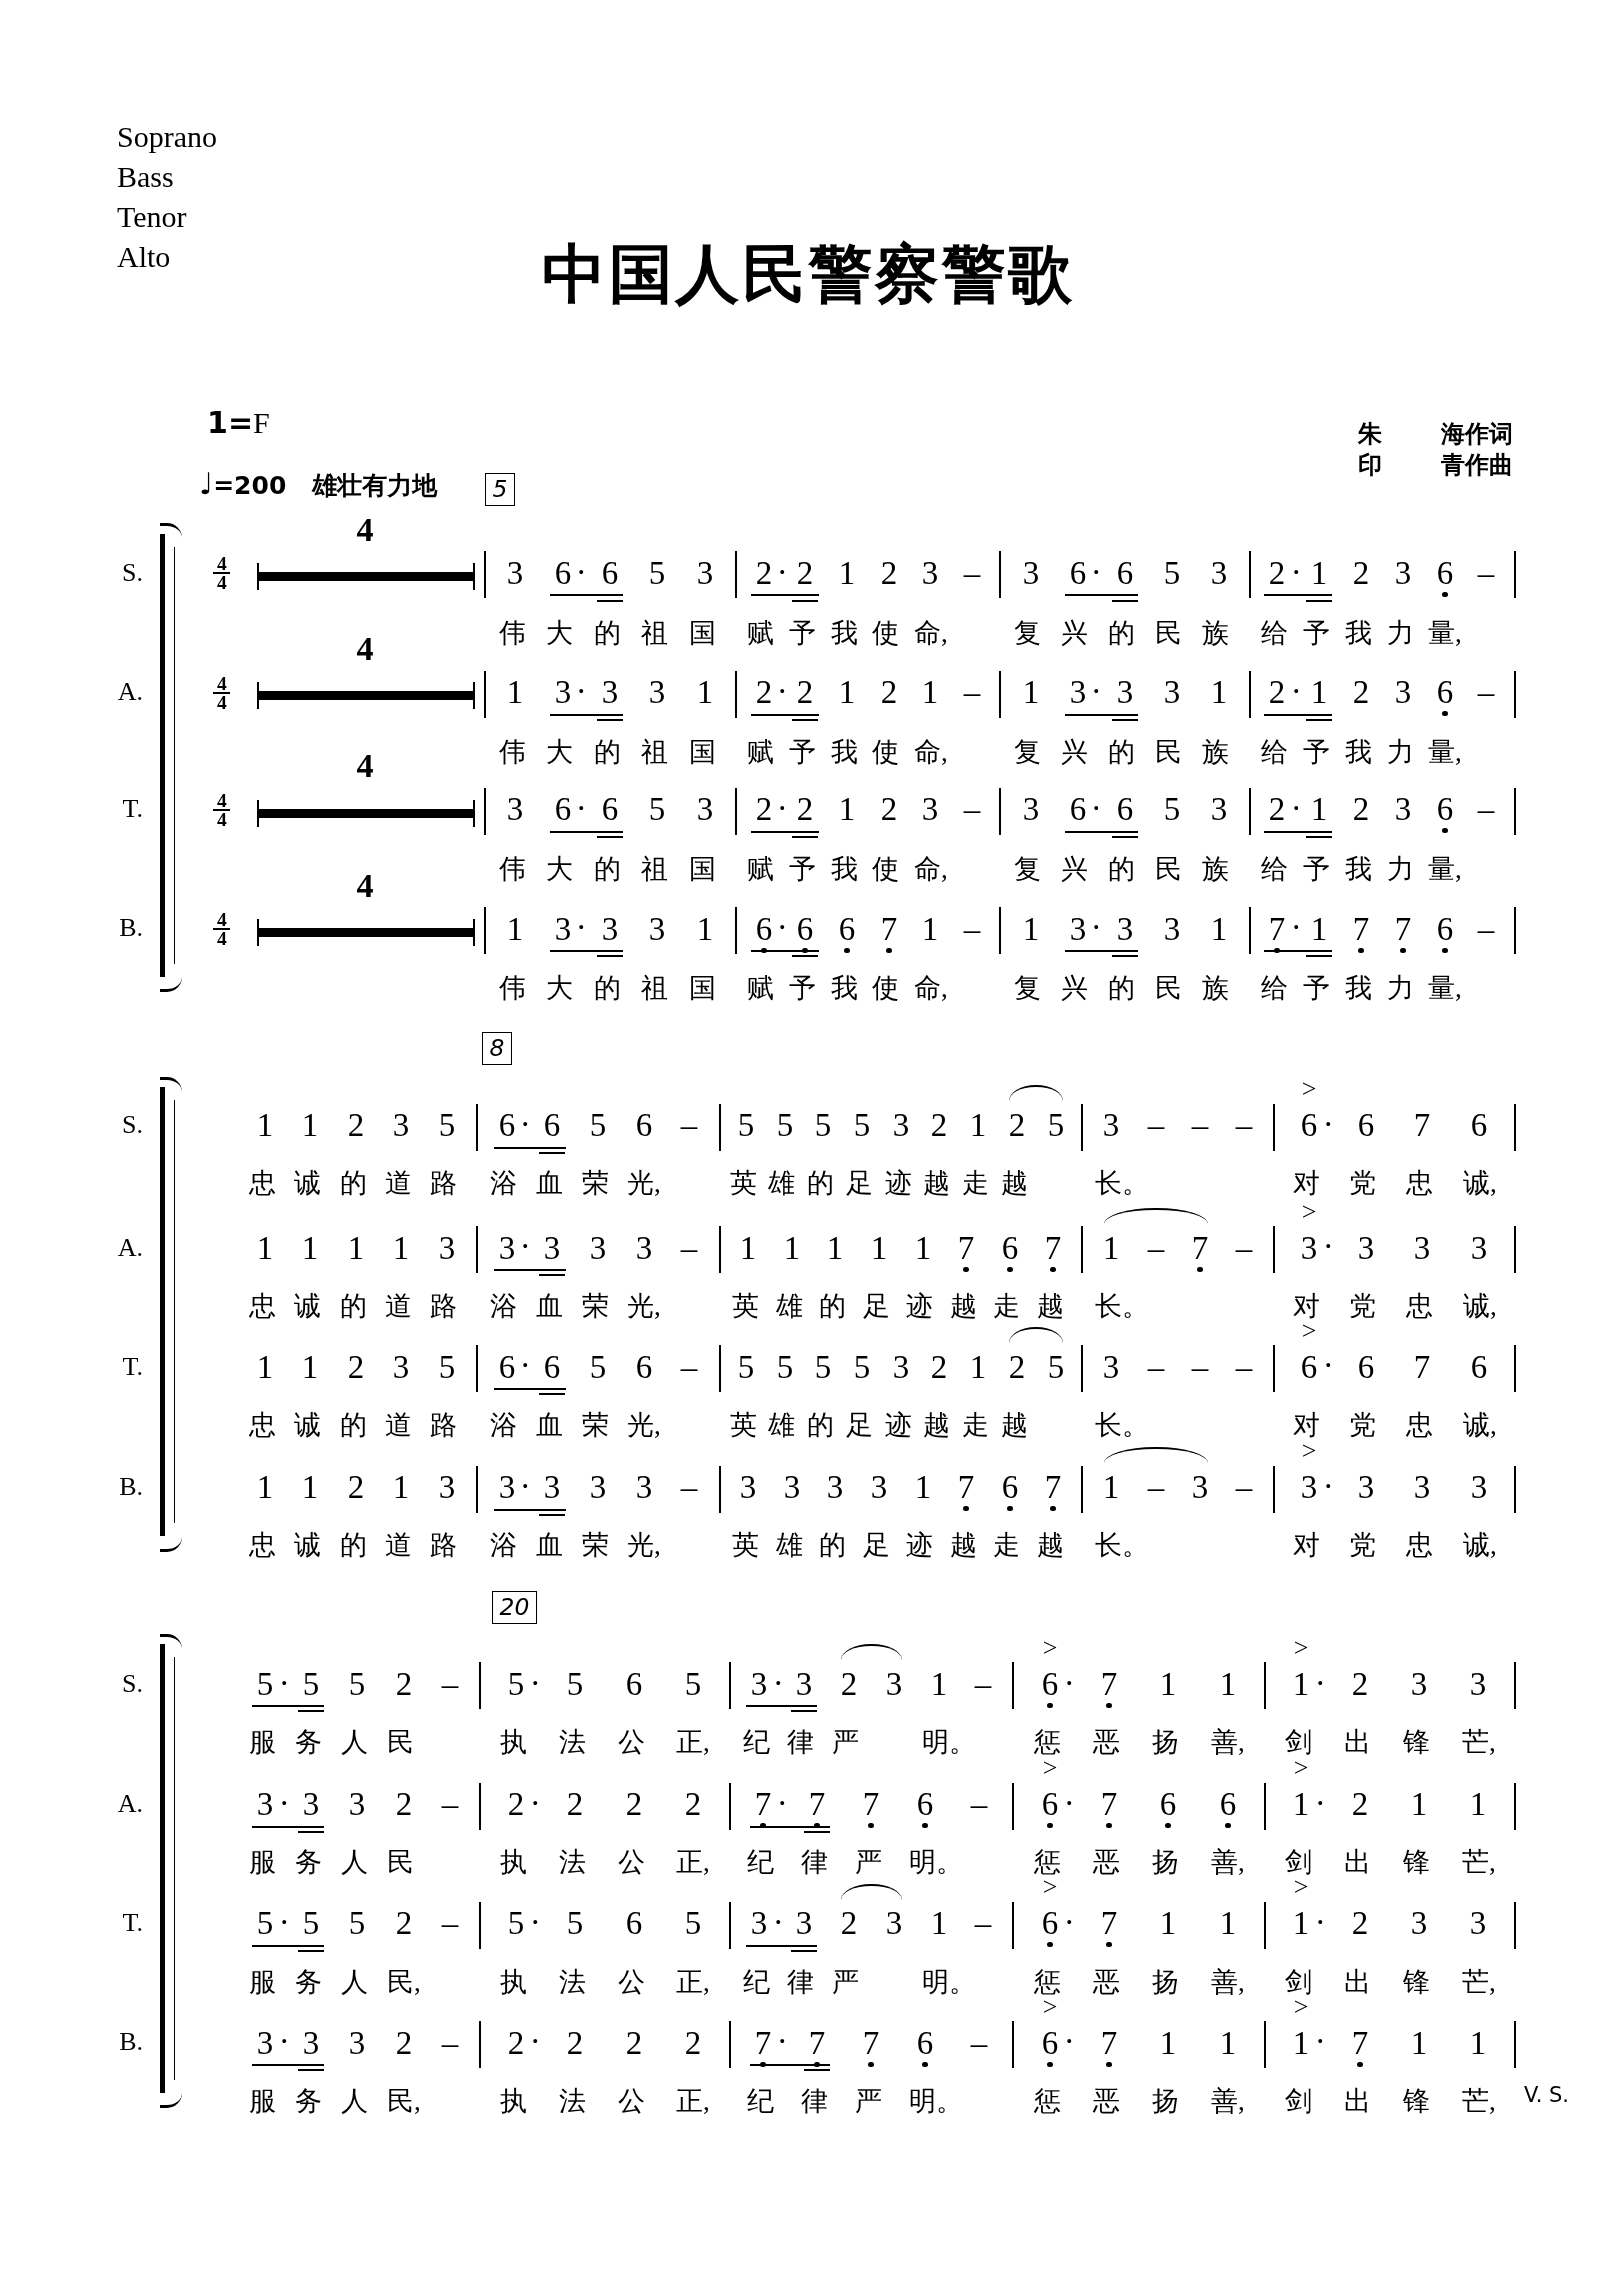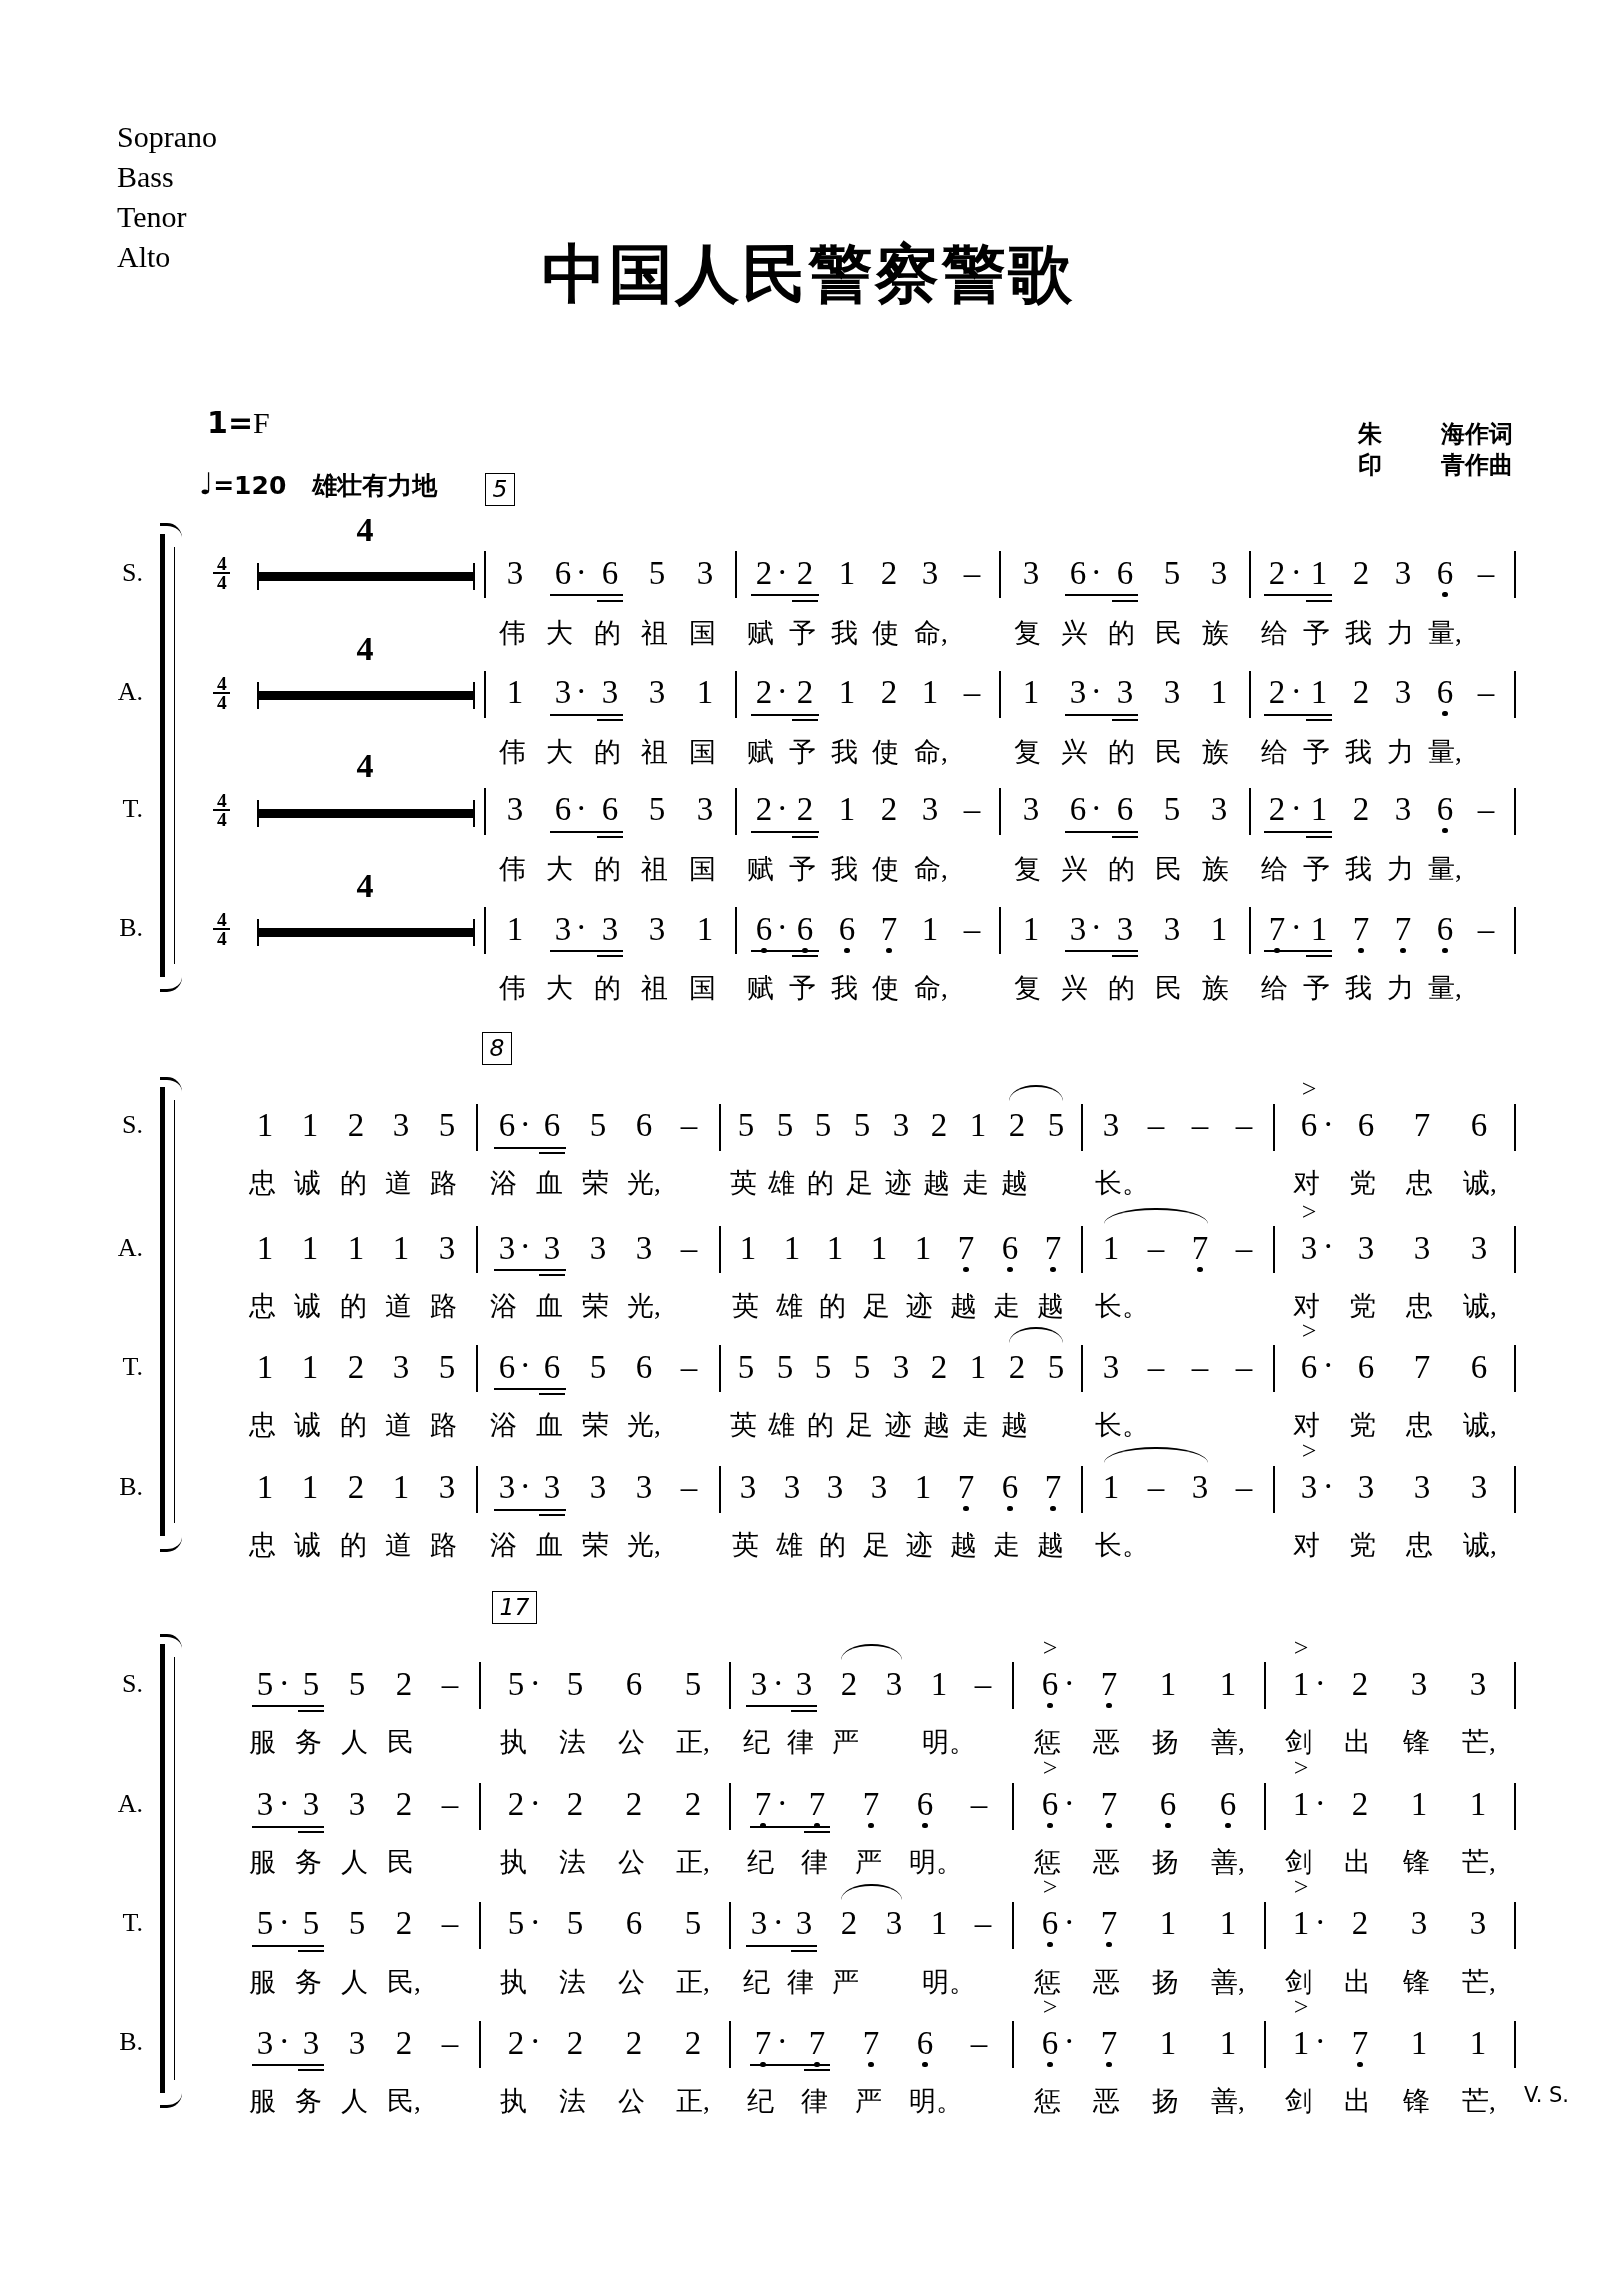--- a/index.html
+++ b/index.html
@@ -43,21 +43,21 @@
   <div>Alto</div>
 </div>
 
 <div class="abs sans title">中国人民警察警歌</div>
 
 <div class="abs key">
   <b>1</b><b>=</b><span class="serif">F</span>
 </div>
 
 <div class="abs sans tempo">
-  <span class="q">♩</span><span>=120</span><span style="display:inline-block;width:26px"></span><span>雄壮有力地</span>
+  <span class="q">♩</span><span>=200</span><span style="display:inline-block;width:26px"></span><span>雄壮有力地</span>
 </div>
 
 <div class="abs sans credits">
   <div><span>朱</span><span class="sp"></span><span>海</span><span>作词</span></div>
   <div><span>印</span><span class="sp"></span><span>青</span><span>作曲</span></div>
 </div>
 
 <div id="score">
     <div class="abs sans rehearsal" style="left: 485px; top: 473px;">5</div>
     <div class="abs brace" style="left: 160px; top: 534px; height: 443px; width: 2.6px; border-left: 5.9px solid rgb(0, 0, 0);"></div>
@@ -580,21 +580,21 @@
     <div class="abs serif note" style="left: 1296px; top: 1468px;">3</div>
     <div class="abs serif aug" style="left: 1321px; top: 1467px;">·</div>
     <div class="abs serif accent" style="left: 1296px; top: 1438px;">&gt;</div>
     <div class="abs serif lyric" style="left: 1293px; top: 1529px; width: 33px; text-align: left;">对</div>
     <div class="abs serif note" style="left: 1353px; top: 1468px;">3</div>
     <div class="abs serif lyric" style="left: 1349px; top: 1529px; width: 33px; text-align: left;">党</div>
     <div class="abs serif note" style="left: 1409px; top: 1468px;">3</div>
     <div class="abs serif lyric" style="left: 1406px; top: 1529px; width: 33px; text-align: left;">忠</div>
     <div class="abs serif note" style="left: 1466px; top: 1468px;">3</div>
     <div class="abs serif lyric" style="left: 1463px; top: 1529px; width: 46px; text-align: left;">诚,</div>
-    <div class="abs sans rehearsal" style="left: 492px; top: 1591px;">17</div>
+    <div class="abs sans rehearsal" style="left: 492px; top: 1591px;">20</div>
     <div class="abs brace" style="left: 160px; top: 1644px; height: 449px; width: 2.6px; border-left: 5.9px solid rgb(0, 0, 0);"></div>
     <div class="abs " style="left: 174px; top: 1657px; height: 423px; width: 1.3px; background: rgb(0, 0, 0);"></div>
     <div class="abs " style="left: 160px; top: 1634px; width: 22px; height: 11.7px; border-top: 3.9px solid rgb(0, 0, 0); border-radius: 0px 26px 0px 0px;"></div>
     <div class="abs " style="left: 160px; top: 2093px; width: 22px; height: 11.7px; border-bottom: 3.9px solid rgb(0, 0, 0); border-radius: 0px 0px 26px;"></div>
     <div class="abs serif voice-abbr" style="left: 91px; top: 1669px;">S.</div>
     <div class="abs barline" style="left: 479px; top: 1662px; height: 47px;"></div>
     <div class="abs barline" style="left: 729px; top: 1662px; height: 47px;"></div>
     <div class="abs barline" style="left: 1012px; top: 1662px; height: 47px;"></div>
     <div class="abs barline" style="left: 1264px; top: 1662px; height: 47px;"></div>
     <div class="abs barline" style="left: 1514px; top: 1662px; height: 47px;"></div>

